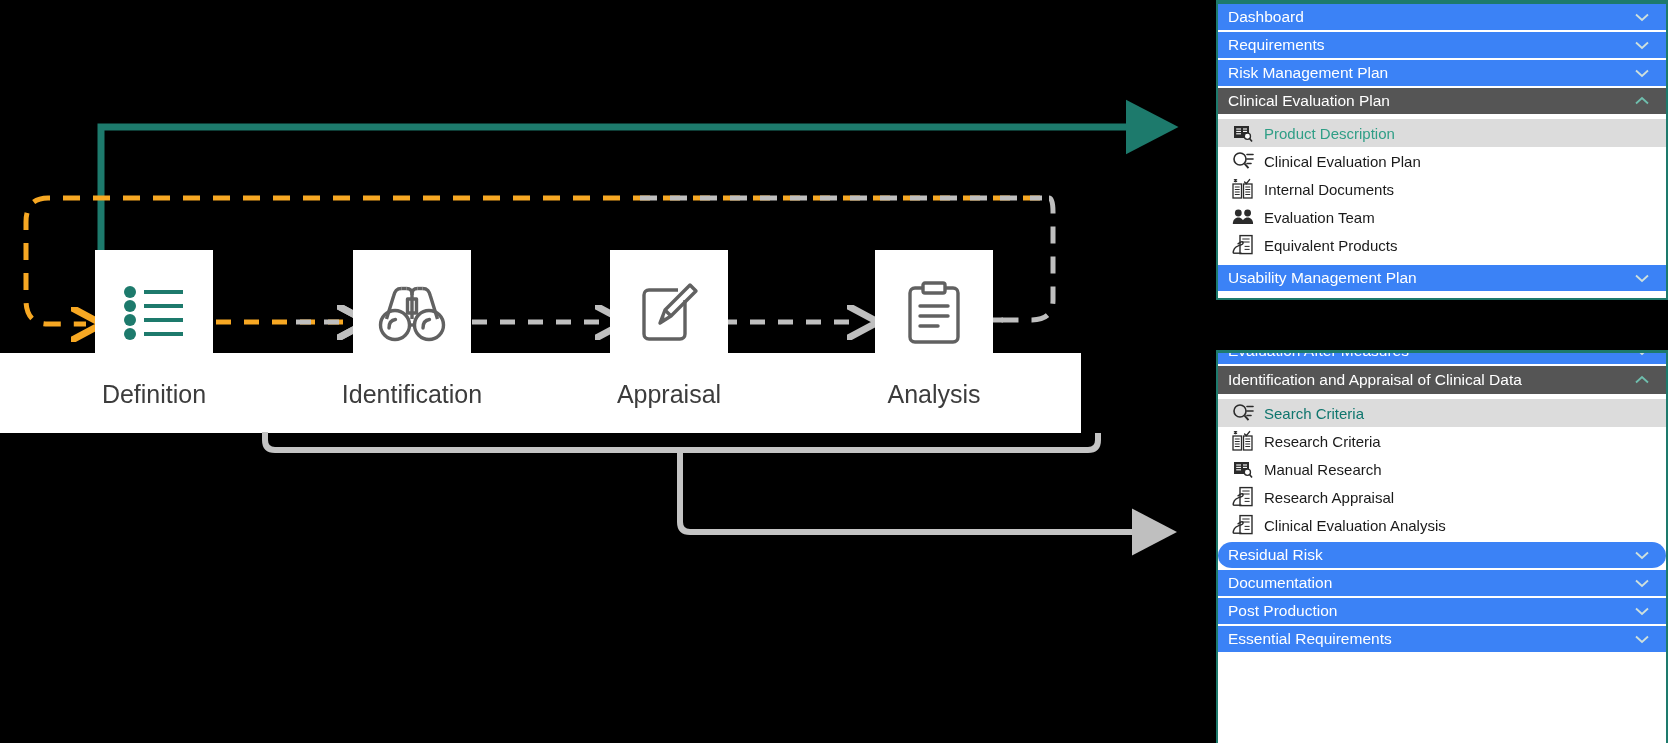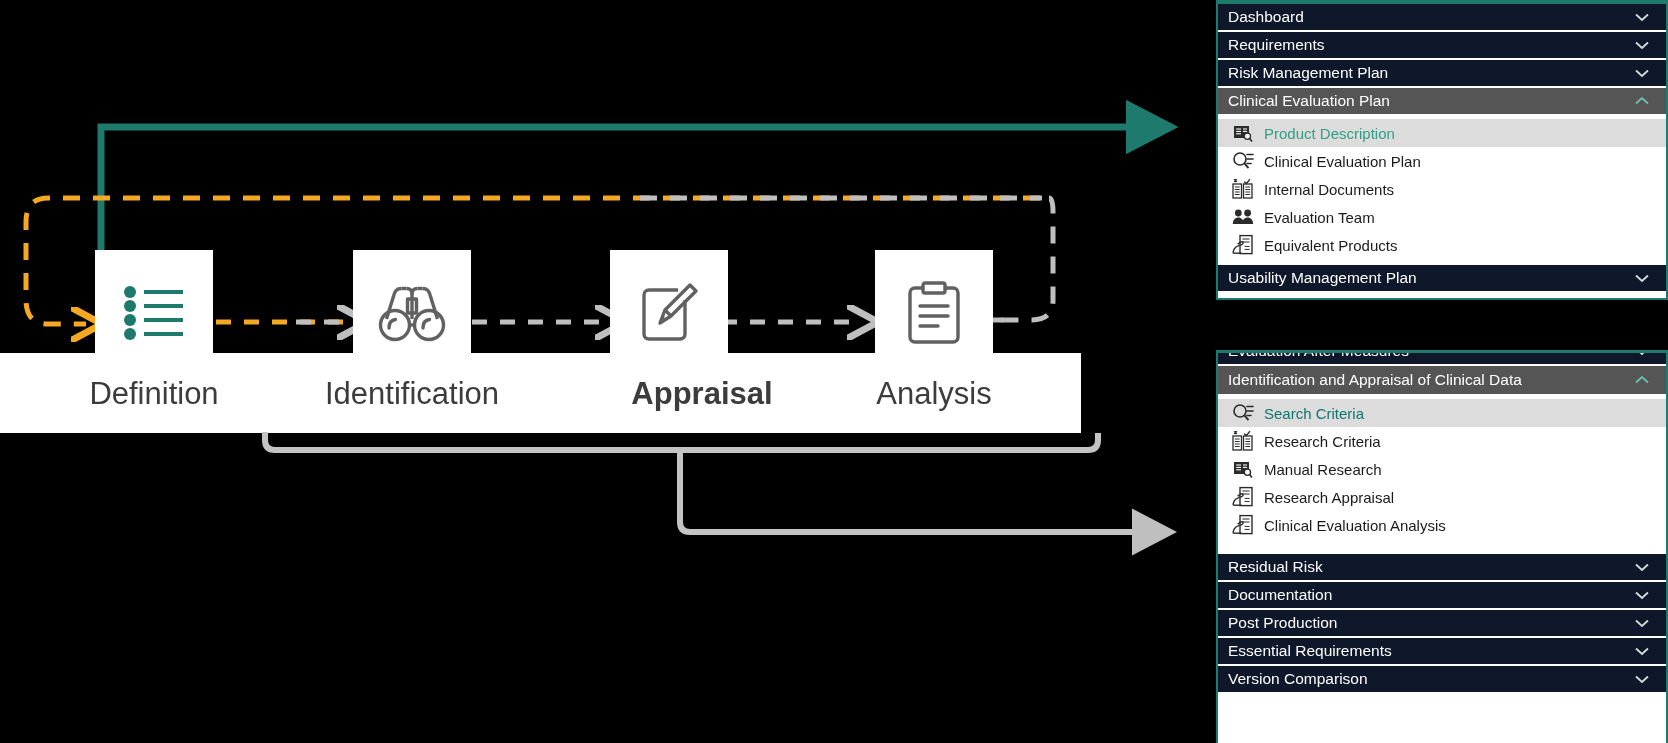--- a/index.html
+++ b/index.html
@@ -8,31 +8,31 @@
 
   
   #diagram{position:absolute;left:0;top:0;width:1210px;height:743px;overflow:hidden;}
   #svg-flow{position:absolute;left:0;top:0;}
 
   .white-band{position:absolute;left:0;top:353px;width:1081px;height:80px;background:#fff;}
 
   .stage{position:absolute;width:118px;height:126px;background:#fff;display:flex;
          align-items:center;justify-content:center;}
   .stage svg{display:block;}
-  .stage-label{position:absolute;top:376px;font-size:31px;color:#3c3c3c;
+  .stage-label{position:absolute;top:376px;font-size:25px;color:#3c3c3c;
                font-family:"Liberation Sans",sans-serif;text-align:center;width:230px;
                line-height:36px;white-space:nowrap;}
 
   
   .panel{position:absolute;background:#fff;border:2px solid #1d7a6c;box-sizing:border-box;
          overflow:hidden;}
   #panel-top{left:1216px;top:0px;width:452px;height:300px;border-top-width:4px;}
   #panel-bottom{left:1216px;top:350px;width:452px;height:409px;border-top-width:3px;}
 
-  .grp-head{position:relative;height:28px;background:#0f172a;color:#fff;font-size:15.5px;
+  .grp-head{position:relative;height:28px;background:#3b82f6;color:#fff;font-size:15.5px;
             display:flex;align-items:center;padding:0 14px 0 10px;
             border-bottom:2px solid #fff;box-sizing:border-box;cursor:pointer;}
   .grp-head.active{background:#555555;}
   .grp-head .lbl{flex:1;white-space:nowrap;overflow:hidden;}
   .chev{width:20px;height:20px;flex:0 0 20px;display:block;}
 
   .grp-body{background:#fff;padding:3px 0 3px 0;}
   .item{height:28px;display:flex;align-items:center;padding-left:14px;font-size:15px;
         color:#1a1a1a;cursor:pointer;}
   .item.sel{background:#dcdcdc;color:#2f9e86;}
@@ -141,21 +141,21 @@
             <line x1="15" y1="25" x2="43" y2="25"></line>
             <line x1="15" y1="35" x2="43" y2="35"></line>
             <line x1="15" y1="45" x2="33" y2="45"></line>
           </g>
         </svg>
       </span>
     </div>
 
     <div class="stage-label" style="left:39px;">Definition</div>
     <div class="stage-label" style="left:297px;">Identification</div>
-    <div class="stage-label" style="left:587px;font-weight:bold;">Appraisal</div>
+    <div class="stage-label" style="left:554px;">Appraisal</div>
     <div class="stage-label" style="left:819px;">Analysis</div>
   </div>
 
   <div class="panel" id="panel-top">
 
     <div class="grp-head">
       <span class="lbl">Dashboard</span>
       <span class="chev">
         <svg width="20" height="20" viewBox="0 0 20 20" fill="none" stroke="#cfe0dc" stroke-width="1.8">
           <path d="M4,7.5 L10,13 L16,7.5"></path>
@@ -394,21 +394,21 @@
             <path d="M1.2,19.2 C1.2,15.2 3.4,12.8 6.2,11.8 C7.4,11.3 8.6,11 9.6,10.6
                      C10.7,10.2 11.4,9.2 11,8.4 C10.6,7.6 9.5,7.6 8.6,8.2 L5.6,10.2"></path>
             <path d="M1.2,19.2 L9.6,19.2"></path>
             <path d="M12.6,12.4 L17.6,12.4 M12.6,15.4 L17.6,15.4" stroke-width="1"></path>
           </svg>
         </span>
         <span class="txt">Clinical Evaluation Analysis</span>
       </div>
     </div>
 
-    <div class="grp-head" style="margin-top:12px;">
+    <div class="grp-head" style="margin-top:0;border-radius:14px;">
       <span class="lbl">Residual Risk</span>
       <span class="chev">
         <svg width="20" height="20" viewBox="0 0 20 20" fill="none" stroke="#cfe0dc" stroke-width="1.8">
           <path d="M4,7.5 L10,13 L16,7.5"></path>
           </svg>
       </span>
     </div>
 
     <div class="grp-head">
       <span class="lbl">Documentation</span>
@@ -430,23 +430,15 @@
 
     <div class="grp-head">
       <span class="lbl">Essential Requirements</span>
       <span class="chev">
         <svg width="20" height="20" viewBox="0 0 20 20" fill="none" stroke="#cfe0dc" stroke-width="1.8">
           <path d="M4,7.5 L10,13 L16,7.5"></path>
           </svg>
       </span>
     </div>
 
-    <div class="grp-head">
-      <span class="lbl">Version Comparison</span>
-      <span class="chev">
-        <svg width="20" height="20" viewBox="0 0 20 20" fill="none" stroke="#cfe0dc" stroke-width="1.8">
-          <path d="M4,7.5 L10,13 L16,7.5"></path>
-          </svg>
-      </span>
-    </div>
   </div>
 
 </div>
 
 </body></html>

